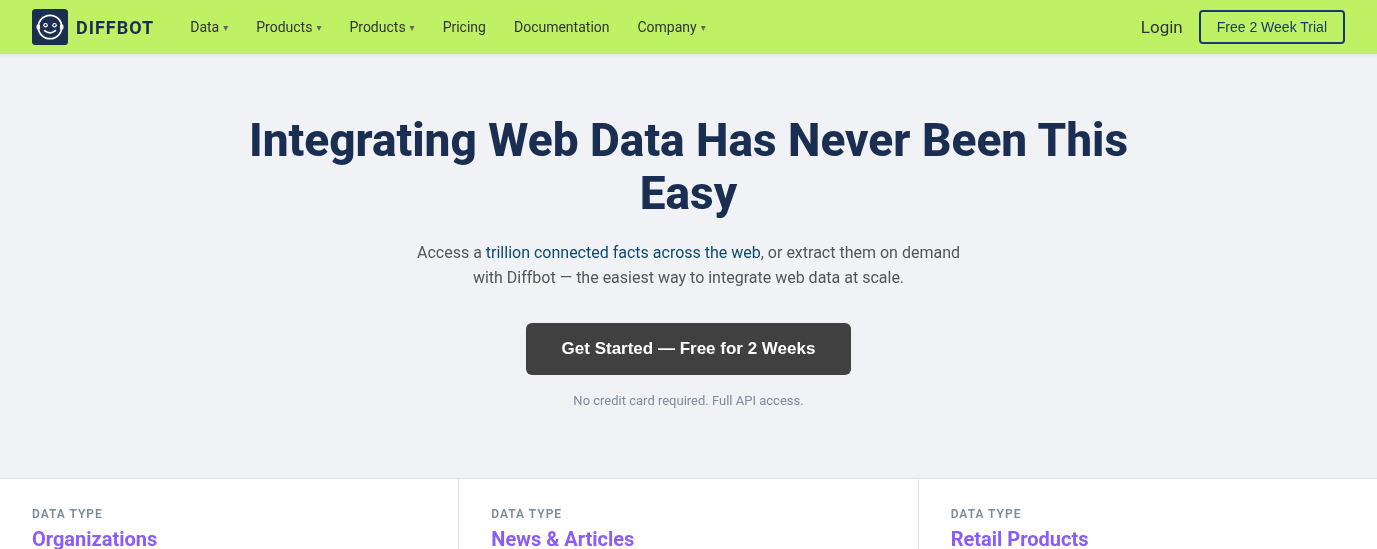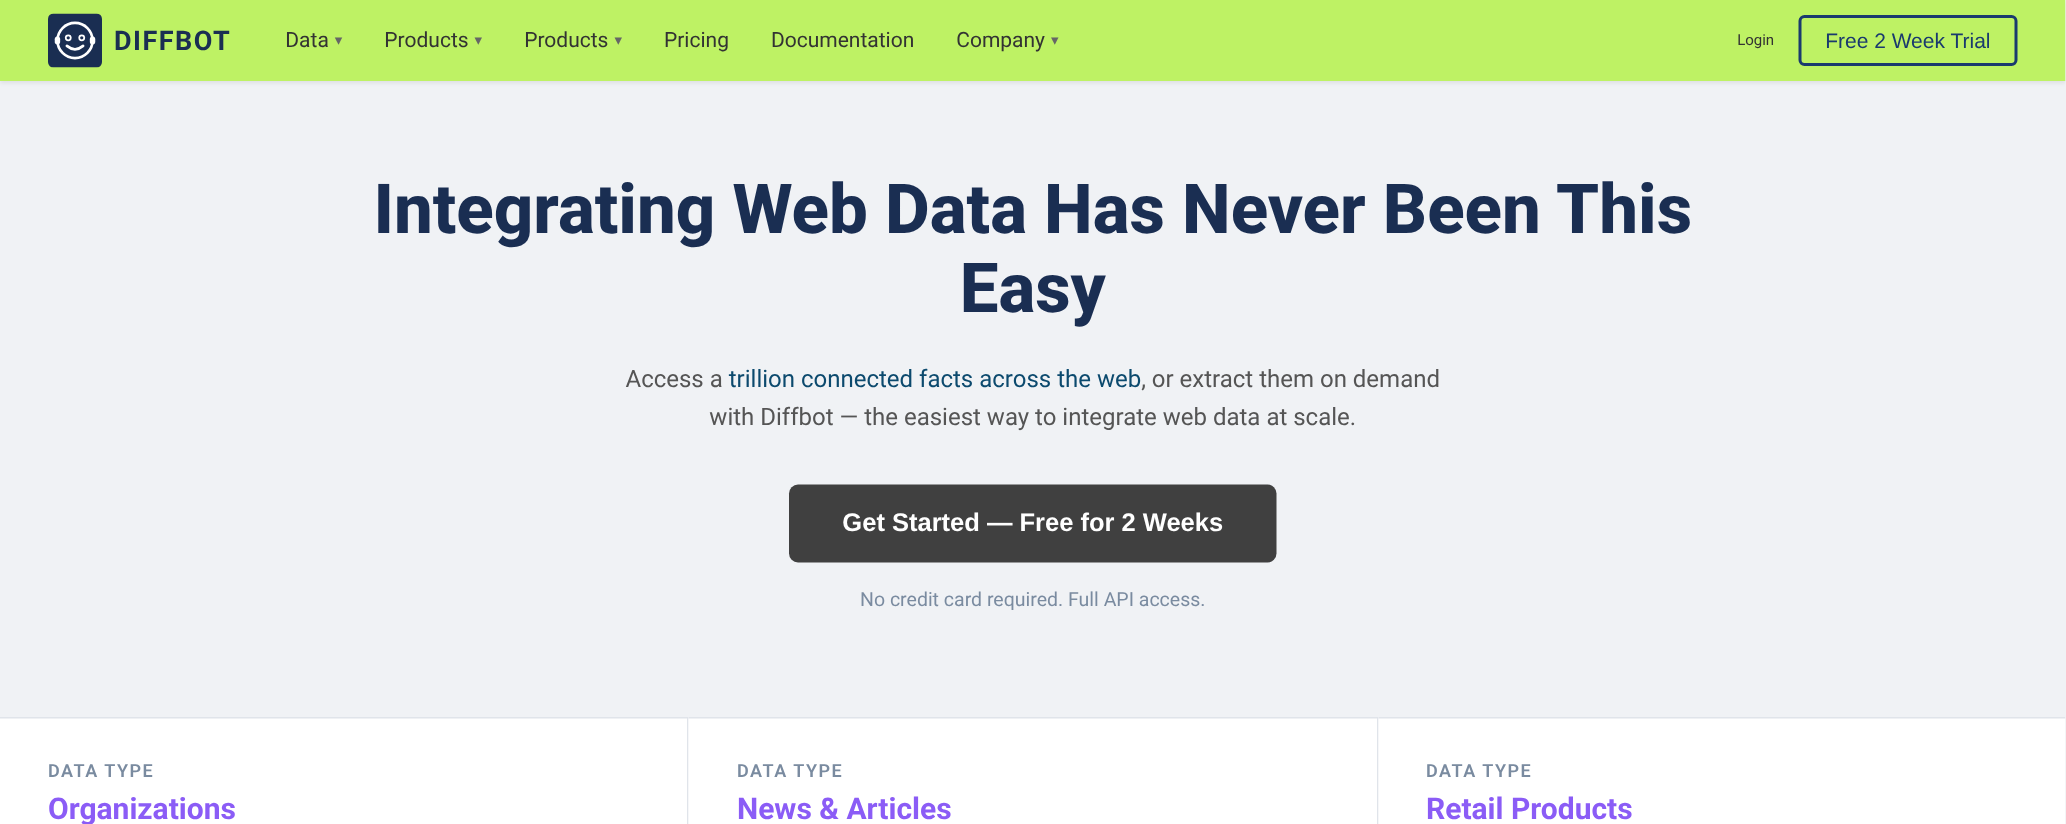--- a/index.html
+++ b/index.html
@@ -59,21 +59,21 @@
     .nav-chevron {
       font-size: 10px;
       color: #666;
     }
     .nav-right {
       display: flex;
       align-items: center;
       gap: 16px;
     }
     .nav-login {
-      font-size: 10px;
+      font-size: 17px;
       color: #333;
       cursor: pointer;
       text-decoration: none;
     }
     .nav-trial-btn {
       border: 2px solid #1a3a6e;
       background: transparent;
       color: #1a3a6e;
       font-size: 14px;
       font-weight: 400;

